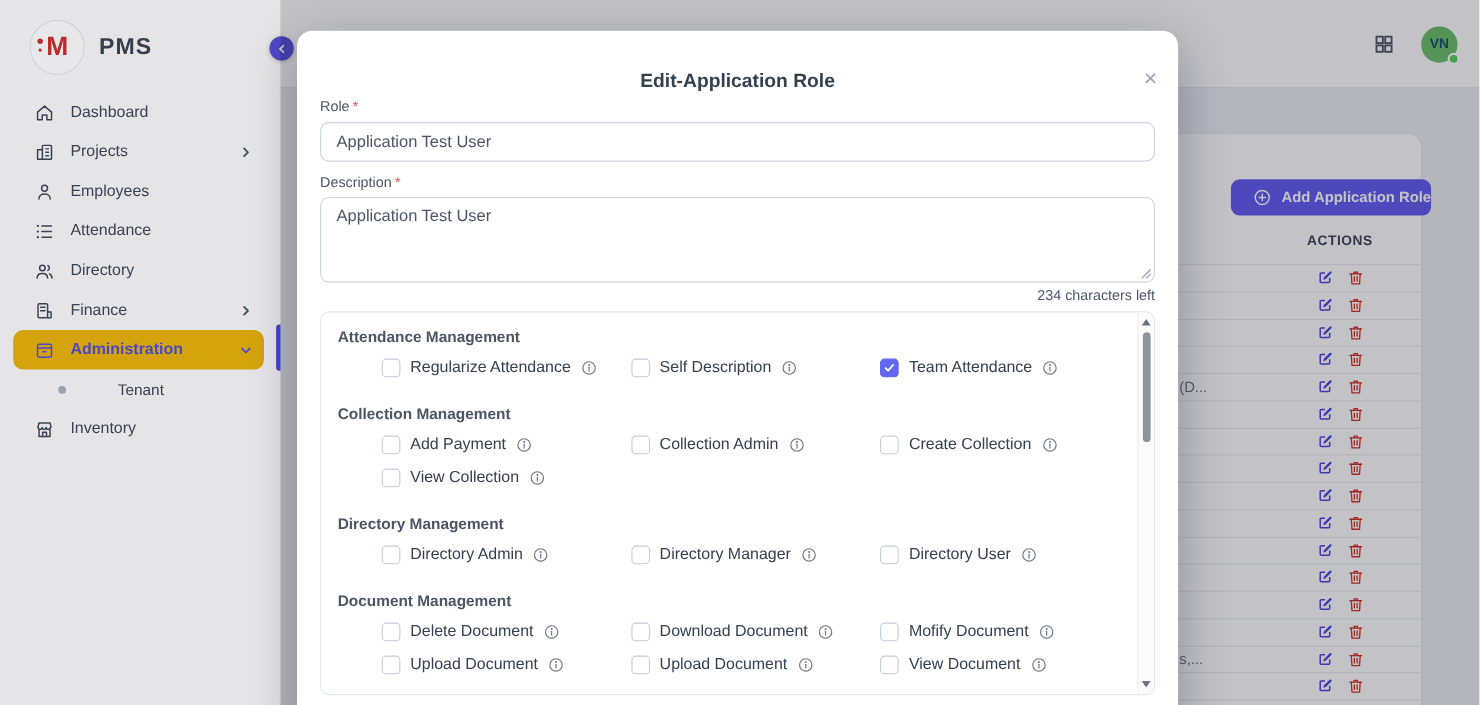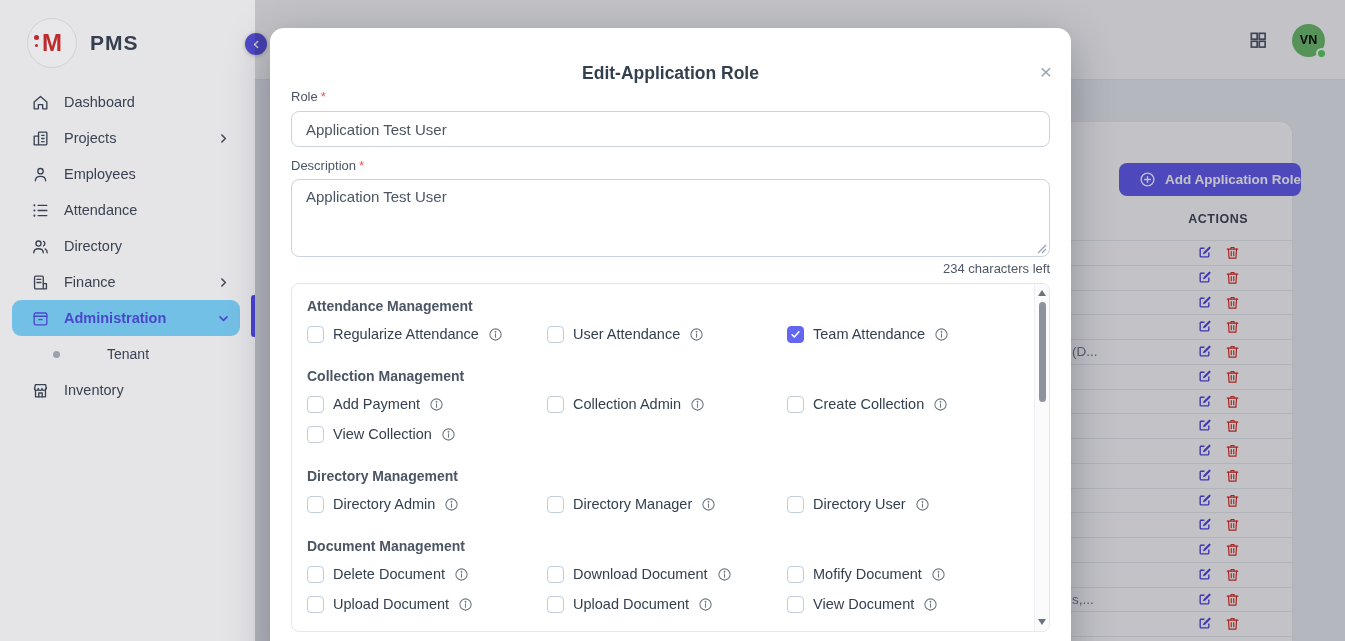--- a/index.html
+++ b/index.html
@@ -19,38 +19,38 @@
     background:#cf2e2e; box-shadow:0 8px 0 -1px #cf2e2e; }
   .brand-name { font-size:21px; font-weight:bold; color:#3a4352; letter-spacing:1px; }
   .nav { position:absolute; top:84px; left:0; right:0; }
   .nav-item { position:relative; display:flex; align-items:center; height:36px; margin:0 15px 0 12px;
     padding:0 10px 0 19px; border-radius:9px; cursor:pointer; color:#3d4756; }
   .nav-icon { width:19px; height:19px; margin-right:14px; display:flex; align-items:center; color:#3d4756; }
   .nav-icon svg { width:19px; height:19px; }
   .nav-label { font-size:14.5px; }
   .nav-chevron { margin-left:auto; width:13px; height:13px; color:#4a5260; display:flex; align-items:center; }
   .nav-chevron svg { width:13px; height:13px; }
-  .nav-item.active { background:#7dd3fc; color:#4f4ddb; }
+  .nav-item.active { background:#eab308; color:#4f4ddb; }
   .nav-item.active .nav-icon, .nav-item.active .nav-chevron { color:#4f4ddb; }
   .nav-item.active .nav-label { font-weight:bold; }
   .sub-item { display:flex; align-items:center; height:36px; padding-left:53px; cursor:pointer; }
   .sub-dot { width:7px; height:7px; border-radius:50%; background:#a9afba; margin-right:47px; }
   .sub-item.active .sub-dot { width:9px; height:9px; background:#5a55e0; margin-right:45px; }
   .sub-label { font-size:14px; color:#3d4756; }
   .active-edge-bar { position:absolute; left:251px; top:295px; width:4px; height:42px; background:#4f46e5; border-radius:3px 0 0 3px; }
   .collapse-btn { position:absolute; left:245px; top:33px; width:22px; height:22px; border-radius:50%;
     background:#554fd8; color:#fff; display:flex; align-items:center; justify-content:center; z-index:12; cursor:pointer;
     box-shadow:0 1px 4px rgba(0,0,0,.25); }
   .collapse-btn svg { width:11px; height:11px; }
   
   .topbar { position:absolute; left:255px; top:0; width:1090px; height:80px; background:#ffffff; border-bottom:1px solid #e7e9ec; }
   .topbar-right { position:absolute; right:20px; top:0; height:80px; display:flex; align-items:center; gap:24px; }
   .grid-btn { width:20px; height:20px; color:#4b5563; cursor:pointer; }
   .grid-btn svg { width:20px; height:20px; }
-  .avatar { position:relative; width:33px; height:33px; border-radius:50%; background:#6abf69; color:#000000;
+  .avatar { position:relative; width:33px; height:33px; border-radius:50%; background:#6abf69; color:#0c4a6e;
     font-size:12.5px; font-weight:bold; display:flex; align-items:center; justify-content:center; cursor:pointer; }
   .avatar-dot { position:absolute; right:-2px; bottom:-2px; width:11px; height:11px; border-radius:50%;
     background:#58d05e; border:2px solid #fff; }
   .main { position:absolute; left:255px; top:80px; width:1090px; height:561px; background:#edeff3; }
   .content-card { position:absolute; left:41px; top:42px; width:996px; height:540px; background:#ffffff;
     border-radius:12px; box-shadow:0 1px 3px rgba(20,30,50,.07); }
   .bg-search { position:absolute; left:534px; top:42px; width:240px; height:31px; border:1px solid #ccd3dd;
     border-radius:8px; background:#fff; font:14px "Liberation Sans",sans-serif; padding:0 10px; color:#4b5563; }
   .add-role-btn { position:absolute; left:823px; top:41px; width:182px; height:33px; background:#5f5af0; color:#fff;
     border:none; border-radius:8px; font:bold 13.5px "Liberation Sans",sans-serif; cursor:pointer;
@@ -81,21 +81,21 @@
   .desc-label { top:130px; }
   .desc-wrap { position:absolute; left:21px; top:151px; width:759px; height:78px; }
   .desc-area { width:100%; height:100%; border:1px solid #cbd3de; border-radius:8px; padding:8px 14px; resize:none;
     font:15px "Liberation Sans",sans-serif; color:#4b5563; background:#fff; }
   .resize-handle { position:absolute; right:3px; bottom:3px; pointer-events:none; }
   .chars-left { position:absolute; right:21px; top:233px; font-size:13px; color:#4d5766; }
   .perm-panel { position:absolute; left:21px; top:255px; width:759px; height:349px; border:1px solid #e3e7ee;
     border-radius:8px; overflow:hidden; padding:14px 30px 10px 15px; }
   .perm-section { margin-bottom:24px; }
   .perm-section-title { font-size:14px; font-weight:bold; color:#4b5563; margin-bottom:10px; }
-  .perm-grid { display:grid; grid-template-columns:repeat(3,1fr); row-gap:10px; column-gap:8px; }
+  .perm-grid { display:grid; grid-template-columns:repeat(3,1fr); row-gap:10px; column-gap:8px;margin-left:40px; }
   .perm-item { display:flex; align-items:center; gap:9px; height:20px; cursor:pointer; }
   .cb { width:17px; height:17px; border:1.5px solid #c3cdd9; border-radius:4px; background:#fff; flex:none;
     display:flex; align-items:center; justify-content:center; }
   .cb svg { width:11px; height:11px; display:none; }
   .cb.checked { background:#6366f1; border-color:#6366f1; }
   .cb.checked svg { display:block; }
   .perm-label { font-size:14.5px; color:#35404f; white-space:nowrap; }
   .info-ic { width:15px; height:15px; color:#6b7680; flex:none; display:flex; }
   .info-ic svg { width:15px; height:15px; }
   
@@ -540,21 +540,21 @@
                 <circle cx="12" cy="12" r="9"></circle>
                 <path d="M12 11v5.5"></path>
                 <circle cx="12" cy="7.6" r="0.6" fill="currentColor"></circle>
               </svg>
     </span>
   </div>
           <div class="perm-item">
     <span class="cb">
       
     </span>
-    <span class="perm-label">User Attendance</span>
+    <span class="perm-label">Self Description</span>
     <span class="info-ic">
       <svg viewBox="0 0 24 24" fill="none" stroke="currentColor" stroke-width="1.7" stroke-linecap="round">
                 <circle cx="12" cy="12" r="9"></circle>
                 <path d="M12 11v5.5"></path>
                 <circle cx="12" cy="7.6" r="0.6" fill="currentColor"></circle>
               </svg>
     </span>
   </div>
           <div class="perm-item">
     <span class="cb checked">

